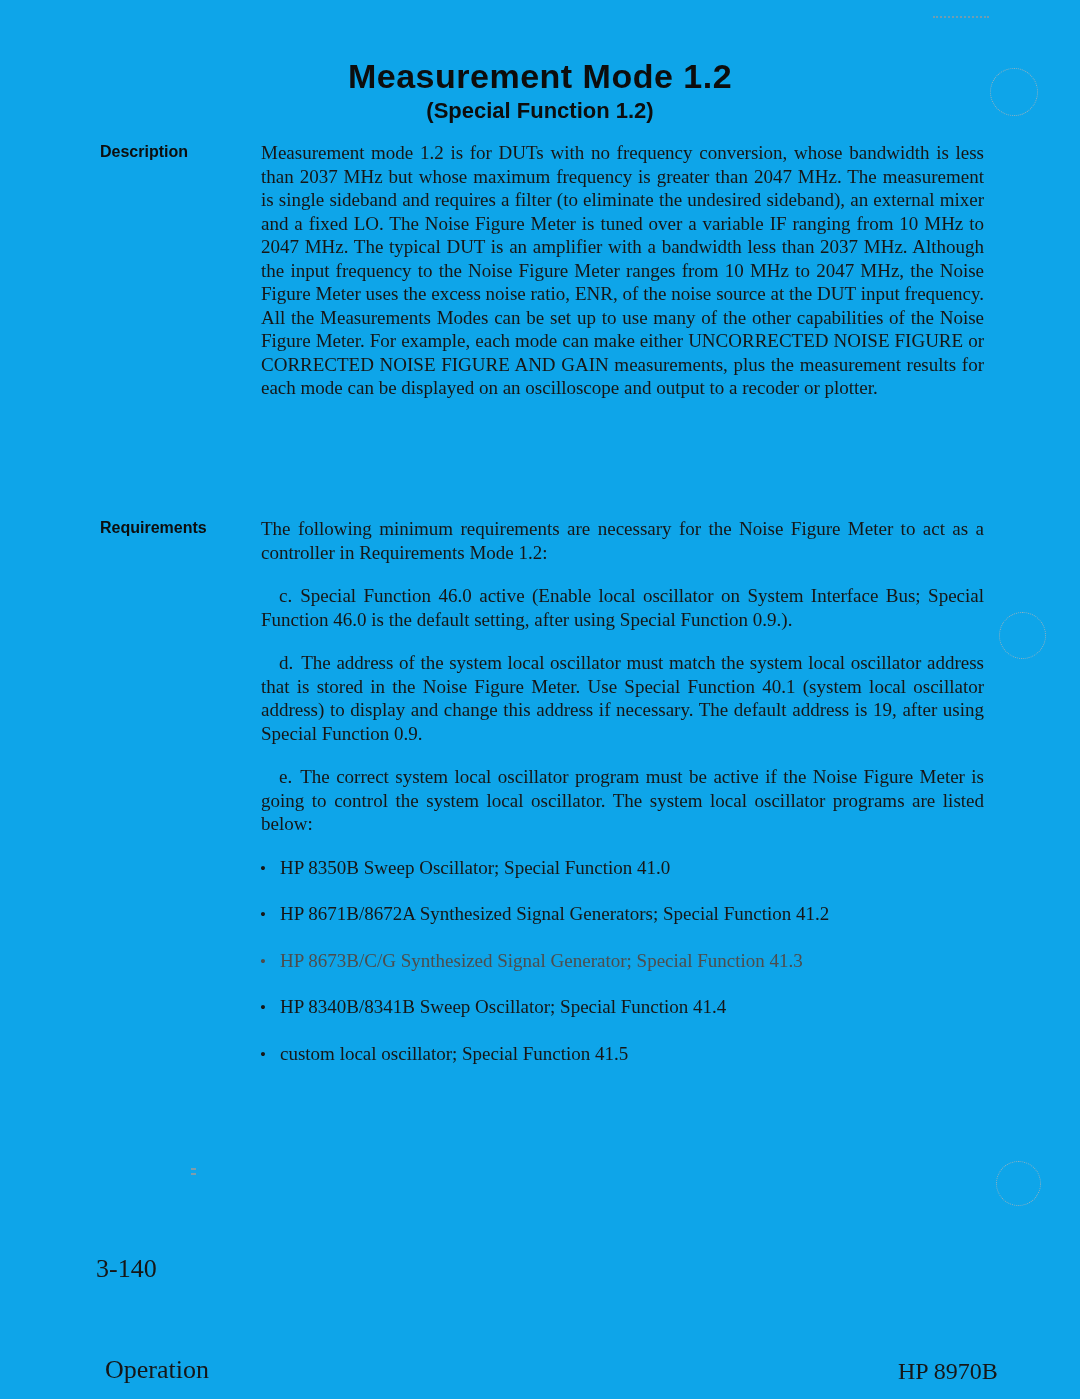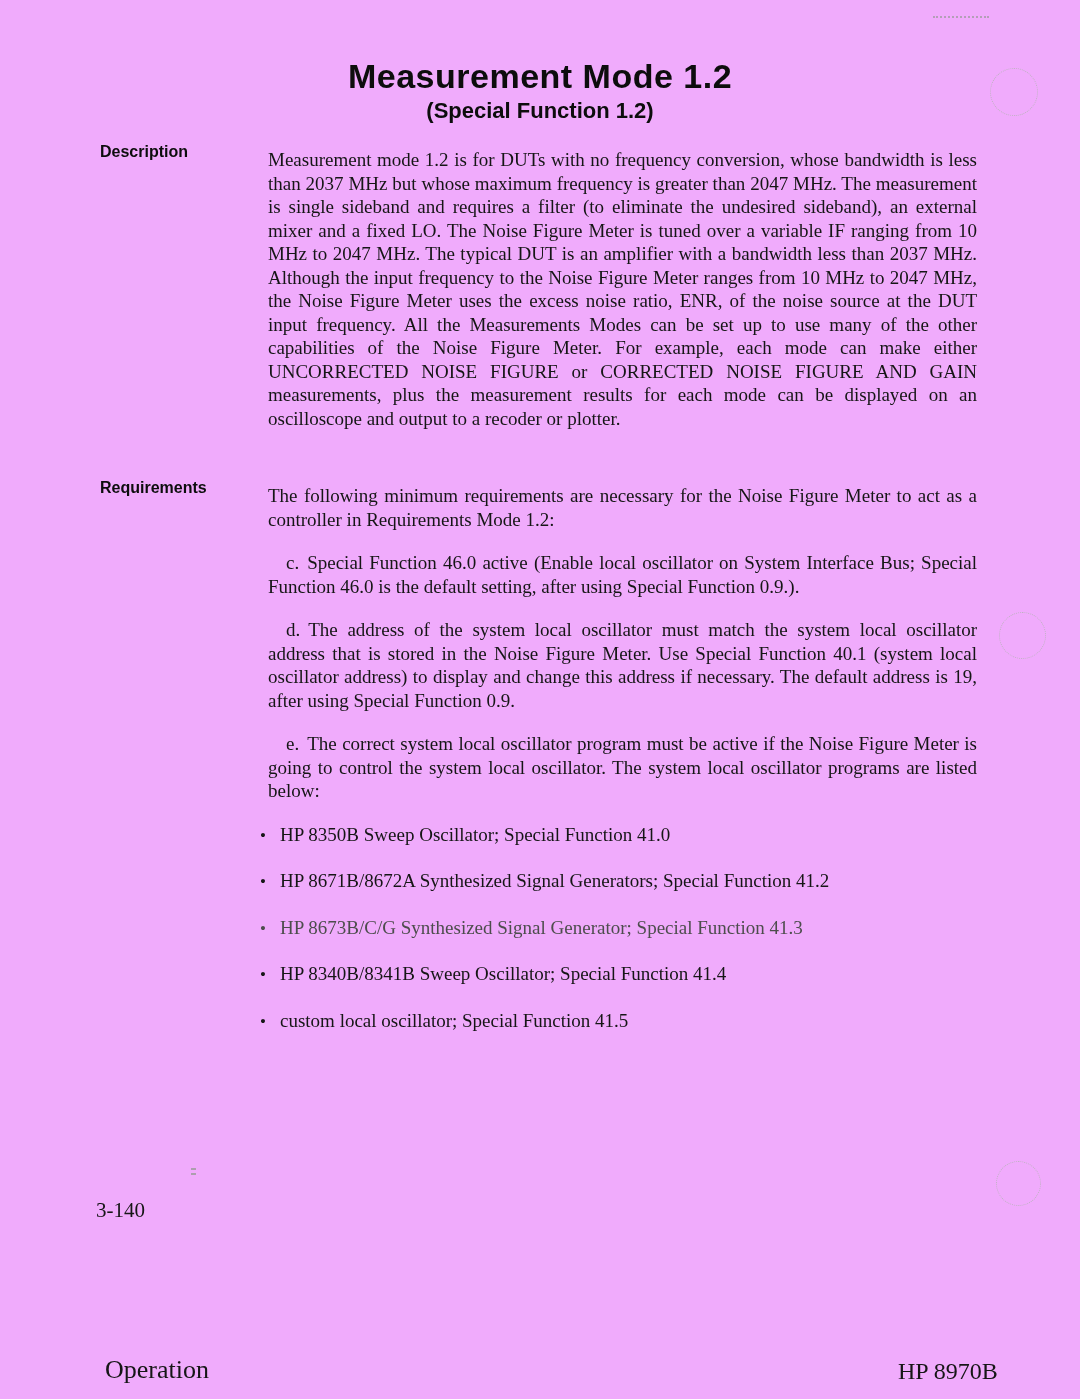--- a/index.html
+++ b/index.html
@@ -1,21 +1,21 @@
 <!DOCTYPE html>
 <html><head>
 <meta charset="utf-8">
 <style>
   html, body { margin: 0; padding: 0; background: #e8e8e8; }
   .page {
     position: relative;
     width: 1080px;
     height: 1399px;
     margin: 0 auto;
-    background: #f0abfc;
+    background: #0ea5e9;
     overflow: hidden;
     color: #161616;
     font-family: "Liberation Serif", serif;
   }
 
   
   .title-wrap {
     position: absolute;
     top: 58px;
     left: 0;
@@ -42,36 +42,36 @@
 
   
   .section-row {
     position: absolute;
     left: 100px;
     width: 885px;
     display: flex;
     align-items: flex-start;
   }
   .section-row.description-row { top: 140px; }
-  .section-row.requirements-row { top: 476px; }
+  .section-row.requirements-row { top: 516px; }
   .side-label {
     flex: 0 0 160px;
     font-family: "Liberation Sans", sans-serif;
     font-weight: 700;
     font-size: 16px;
     line-height: 23px;
     color: #0d0d0d;
   }
   .section-content {
     flex: 0 0 725px;
     width: 725px;
     font-size: 19px;
     line-height: 23.5px;
   }
-  .section-content p { margin: 8px; text-align: justify; }
+  .section-content p { margin: 1px; text-align: justify; }
   .body-paragraph { text-align: justify; }
   .intro-paragraph { text-align: justify; }
   .requirement-item {
     margin-top: 20px !important;
     text-indent: 18px;
     text-align: justify;
   }
   .item-letter { margin-right: 8px; }
 
   
@@ -87,22 +87,22 @@
   .bullet {
     flex: 0 0 auto;
     width: 20px;
     font-size: 17px;
   }
 
   
   .page-number {
     position: absolute;
     left: 96px;
-    top: 1198px;
-    font-size: 21px;
+    top: 1254px;
+    font-size: 26px;
   }
   .footer-left {
     position: absolute;
     left: 105px;
     top: 1355px;
     font-size: 26px;
   }
   .footer-right {
     position: absolute;
     left: 898px;

